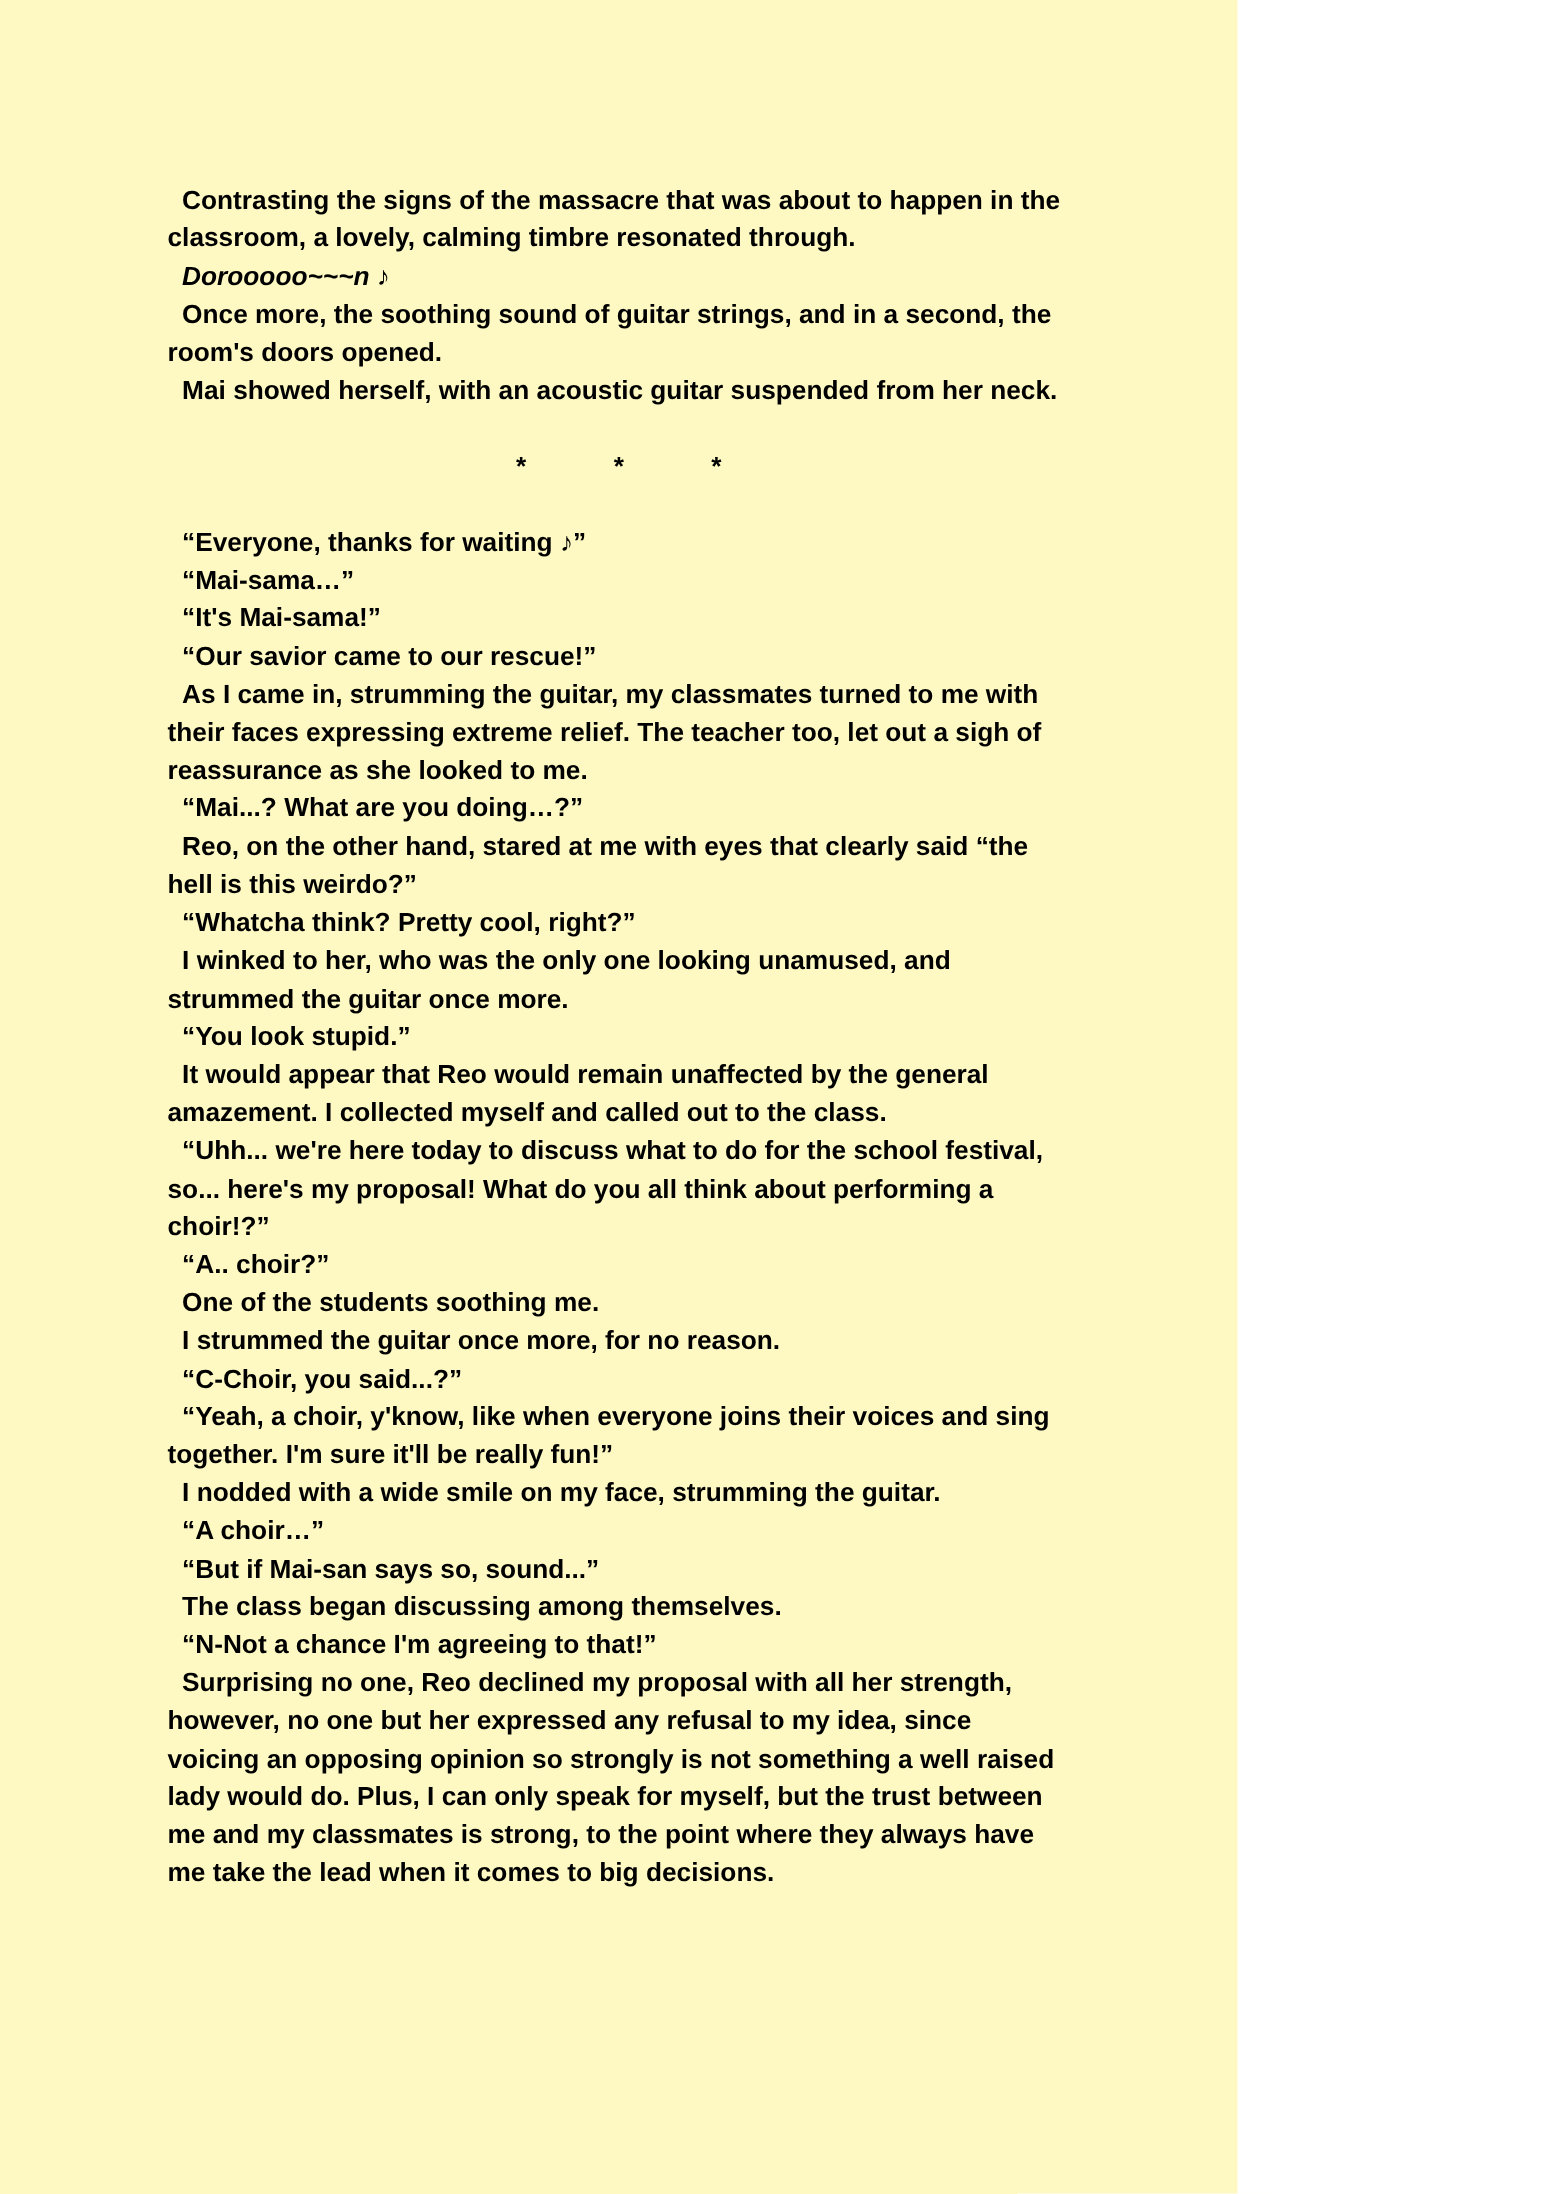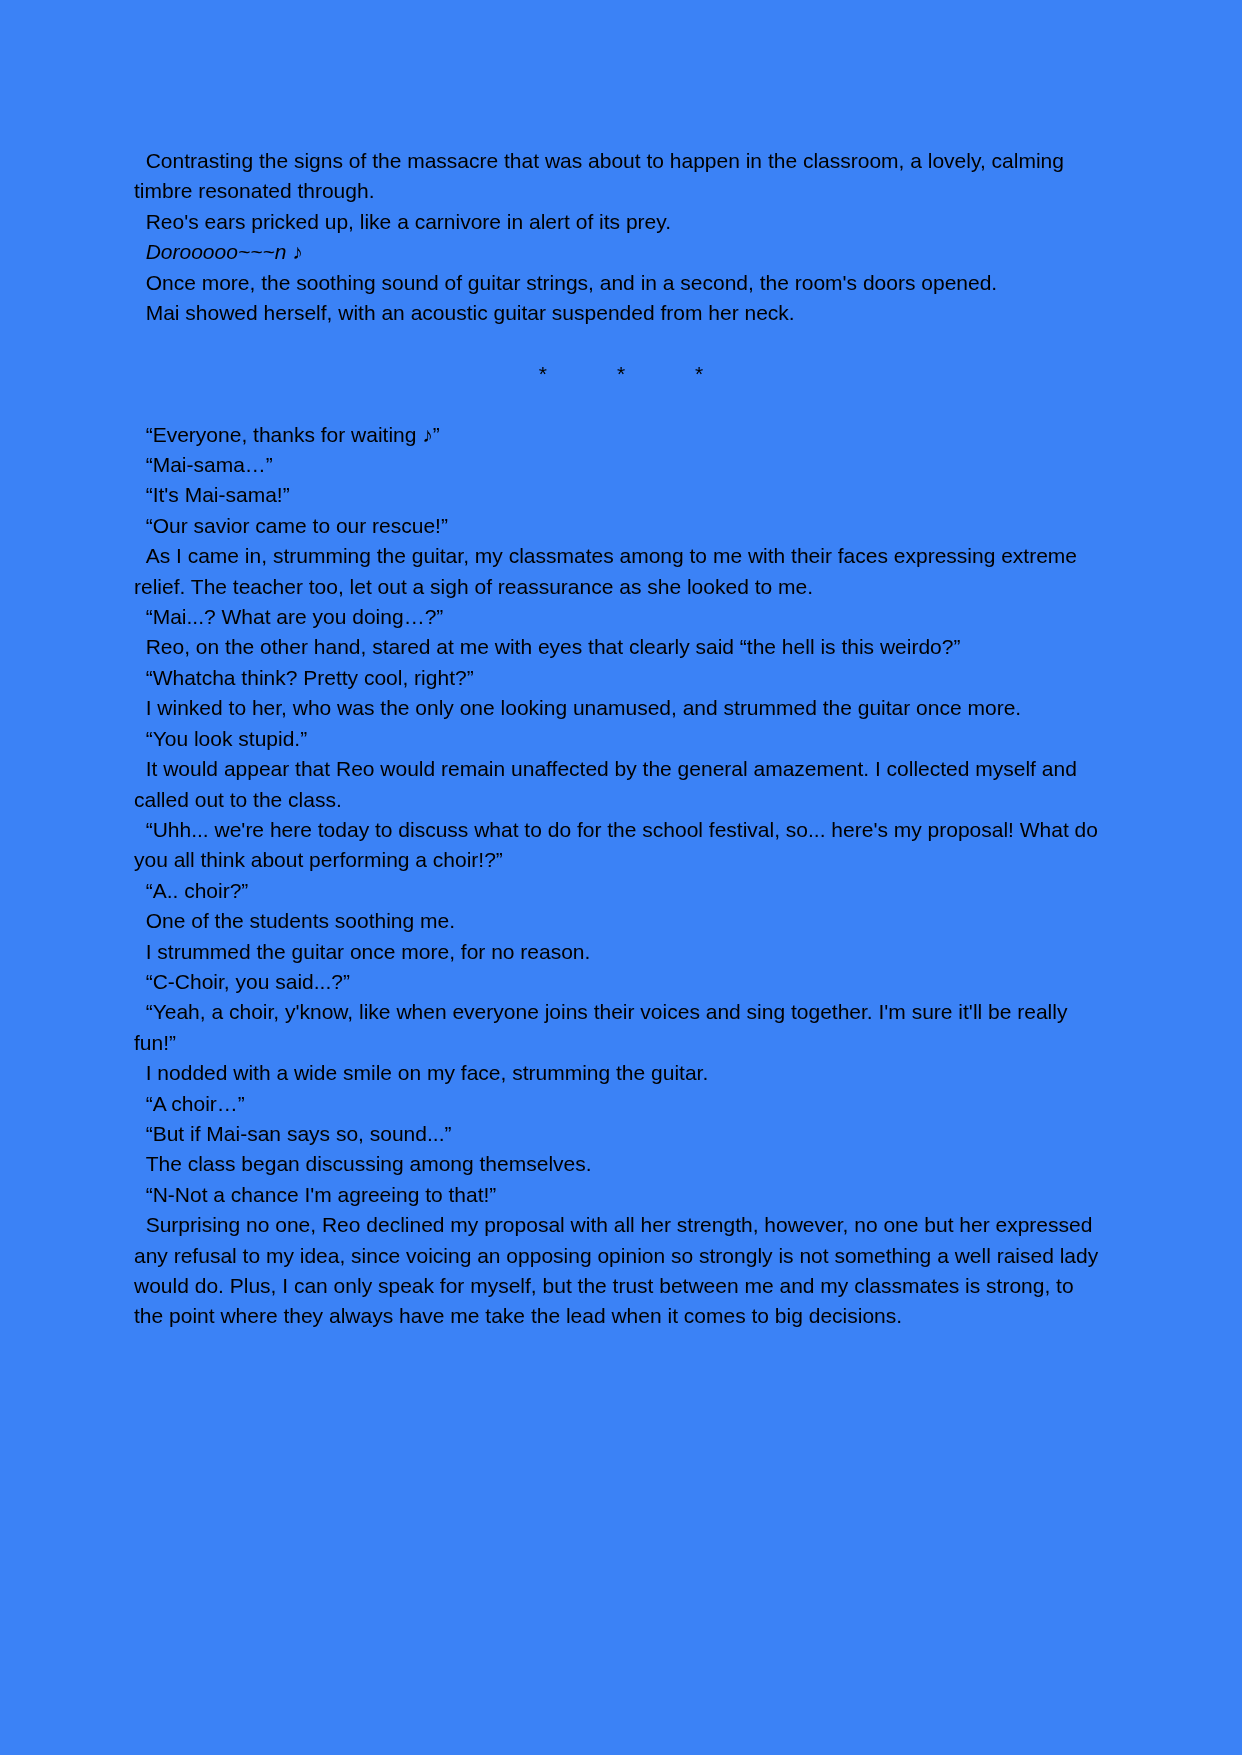--- a/index.html
+++ b/index.html
@@ -2,24 +2,25 @@
 <html><head>
 <meta charset="utf-8">
 <style>
   html, body {
     margin: 0;
     padding: 0;
     background: #ffffff;
   }
   .page {
     position: relative;
-    width: 1242px;
+    width: 990px;
     height: 1755px;
-    background: #3b82f6;
+    background: #fef9c3;
     overflow: hidden;
+    font-weight: bold;
   }
   .content {
     box-sizing: border-box;
     width: 100%;
     padding: 146px 134px 0 134px;
     font-family: "Liberation Sans", "DejaVu Sans", sans-serif;
     font-size: 21px;
     line-height: 30.4px;
     color: #000000;
     -webkit-font-smoothing: antialiased;
@@ -36,32 +37,31 @@
   .content p.separator {
     text-align: center;
   }
 </style>
 </head>
 <body>
 
 <div class="page">
   <div class="content" id="content">
       <p class="">  Contrasting the signs of the massacre that was about to happen in the classroom, a lovely, calming timbre resonated through.</p>
-      <p class="">  Reo's ears pricked up, like a carnivore in alert of its prey.</p>
       <p class="italic">  Dorooooo~~~n ♪</p>
       <p class="">  Once more, the soothing sound of guitar strings, and in a second, the room's doors opened.</p>
       <p class="">  Mai showed herself, with an acoustic guitar suspended from her neck.</p>
       <p class="blank"></p>
       <p class="separator">*            *            *</p>
       <p class="blank"></p>
       <p class="">  “Everyone, thanks for waiting ♪”</p>
       <p class="">  “Mai-sama…”</p>
       <p class="">  “It's Mai-sama!”</p>
       <p class="">  “Our savior came to our rescue!”</p>
-      <p class="">  As I came in, strumming the guitar, my classmates among to me with their faces expressing extreme relief. The teacher too, let out a sigh of reassurance as she looked to me.</p>
+      <p class="">  As I came in, strumming the guitar, my classmates turned to me with their faces expressing extreme relief. The teacher too, let out a sigh of reassurance as she looked to me.</p>
       <p class="">  “Mai...? What are you doing…?”</p>
       <p class="">  Reo, on the other hand, stared at me with eyes that clearly said “the hell is this weirdo?”</p>
       <p class="">  “Whatcha think? Pretty cool, right?”</p>
       <p class="">  I winked to her, who was the only one looking unamused, and strummed the guitar once more.</p>
       <p class="">  “You look stupid.”</p>
       <p class="">  It would appear that Reo would remain unaffected by the general amazement. I collected myself and called out to the class.</p>
       <p class="">  “Uhh... we're here today to discuss what to do for the school festival, so... here's my proposal! What do you all think about performing a choir!?”</p>
       <p class="">  “A.. choir?”</p>
       <p class="">  One of the students soothing me.</p>
       <p class="">  I strummed the guitar once more, for no reason.</p>

